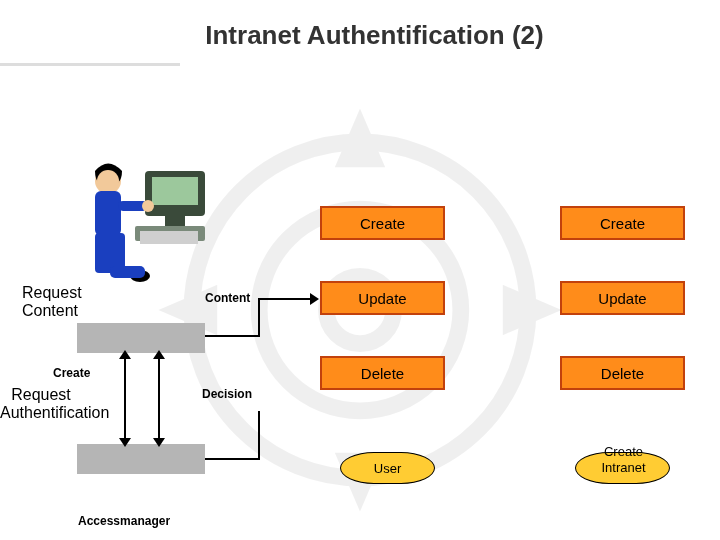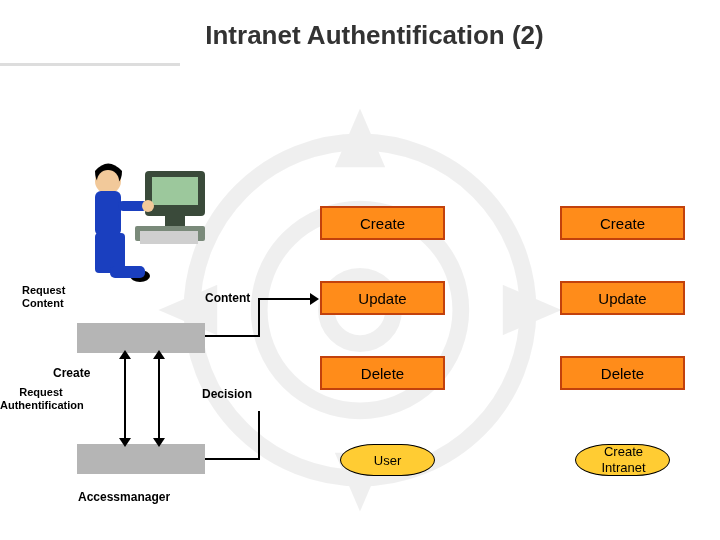--- a/index.html
+++ b/index.html
@@ -5,24 +5,24 @@
   * { margin: 0; padding: 0; box-sizing: border-box; }
   body { width: 720px; height: 540px; font-family: Arial, sans-serif; background: #fff; position: relative; }
   .header { padding: 20px 21px 12px 50px; display: flex; justify-content: center; align-items: flex-start; }
   .title { font-size: 26px; font-weight: bold; color: #333; }
   .logo-wrap { display: flex; align-items: center; gap: 6px; }
   .logo-text { font-size: 18px; font-weight: bold; color: #333; }
   .under-line { height: 3px; background: #ddd; margin-left: 0; width: 180px; }
   .watermark { position: absolute; top: 80px; left: 0; right: 0; bottom: 0; opacity: 0.06; display: flex; align-items: center; justify-content: center; pointer-events: none; }
   .diagram { position: relative; width: 720px; height: 460px; }
   .action-box { position: absolute; width: 125px; height: 34px; background: #ff8c1a; border: 2px solid #c2410c; display: flex; align-items: center; justify-content: center; font-size: 15px; }
-  .cylinder { position: absolute; width: 95px; height: 32px; background: #ffcc33; border: 1px solid #000; border-radius: 50% / 70%; display: flex; align-items: center; justify-content: center; font-size: 13px; }
+  .cylinder { position: absolute; width: 95px; height: 32px; background: #ffcc33; border: 1px solid #000; border-radius: 50% / 70%; display: flex; align-items: center; justify-content: center; font-size: 13px; margin-top: 8px; }
   .cyl-label { position: absolute; font-size: 13px; text-align: center; line-height: 1.2; }
   .gray-box { position: absolute; width: 128px; height: 30px; background: #b5b5b5; }
-  .small-label { position: absolute; font-size: 11px; font-weight: bold; text-align: left; line-height: 1.15; }
+  .small-label { position: absolute; font-size: 16px; font-weight: normal; text-align: left; line-height: 1.15; }
   .sm-text { position: absolute; font-size: 12px; font-weight: bold; }
   .user-figure { position: absolute; left: 80px; top: 95px; }
   .arrow-line { position: absolute; background: #000; }
   .arrow-head { position: absolute; width: 0; height: 0; }
 </style>
 </head>
 <body>
 
 <div class="header">
   <div class="title">Intranet Authentification (2)</div>
@@ -70,21 +70,21 @@
 
   <div class="small-label" style="left:22px; top:218px;">
     <span>Request</span><br><span>Content</span>
   </div>
   <div class="sm-text" style="left:205px; top:225px;">Content</div>
   <div class="sm-text" style="left:53px; top:300px;">Create</div>
   <div class="small-label" style="left:0px; top:320px; width:82px; text-align:center;">
     <span>Request</span><br><span>Authentification</span>
   </div>
   <div class="sm-text" style="left:202px; top:321px;">Decision</div>
-  <div class="sm-text" style="left:78px; top:424px;">Accessmanager</div>
+  <div class="sm-text" style="left:78px; top:448px;">Accessmanager</div>
 
   <div class="cylinder" style="left:340px; top:378px;">User</div>
   <div class="cylinder" style="left:575px; top:378px;"></div>
   <div class="cyl-label" style="left:576px; top:378px; width:95px; text-align:center;">
     <span>Create</span><br><span>Intranet</span>
   </div>
 
   <div class="arrow-line" style="left:124px; top:288px; width:2px; height:90px;"></div>
   <div class="arrow-head" style="left:119px; top:284px; border-left:6px solid transparent; border-right:6px solid transparent; border-bottom:9px solid #000;"></div>
   <div class="arrow-head" style="left:119px; top:372px; border-left:6px solid transparent; border-right:6px solid transparent; border-top:9px solid #000;"></div>

